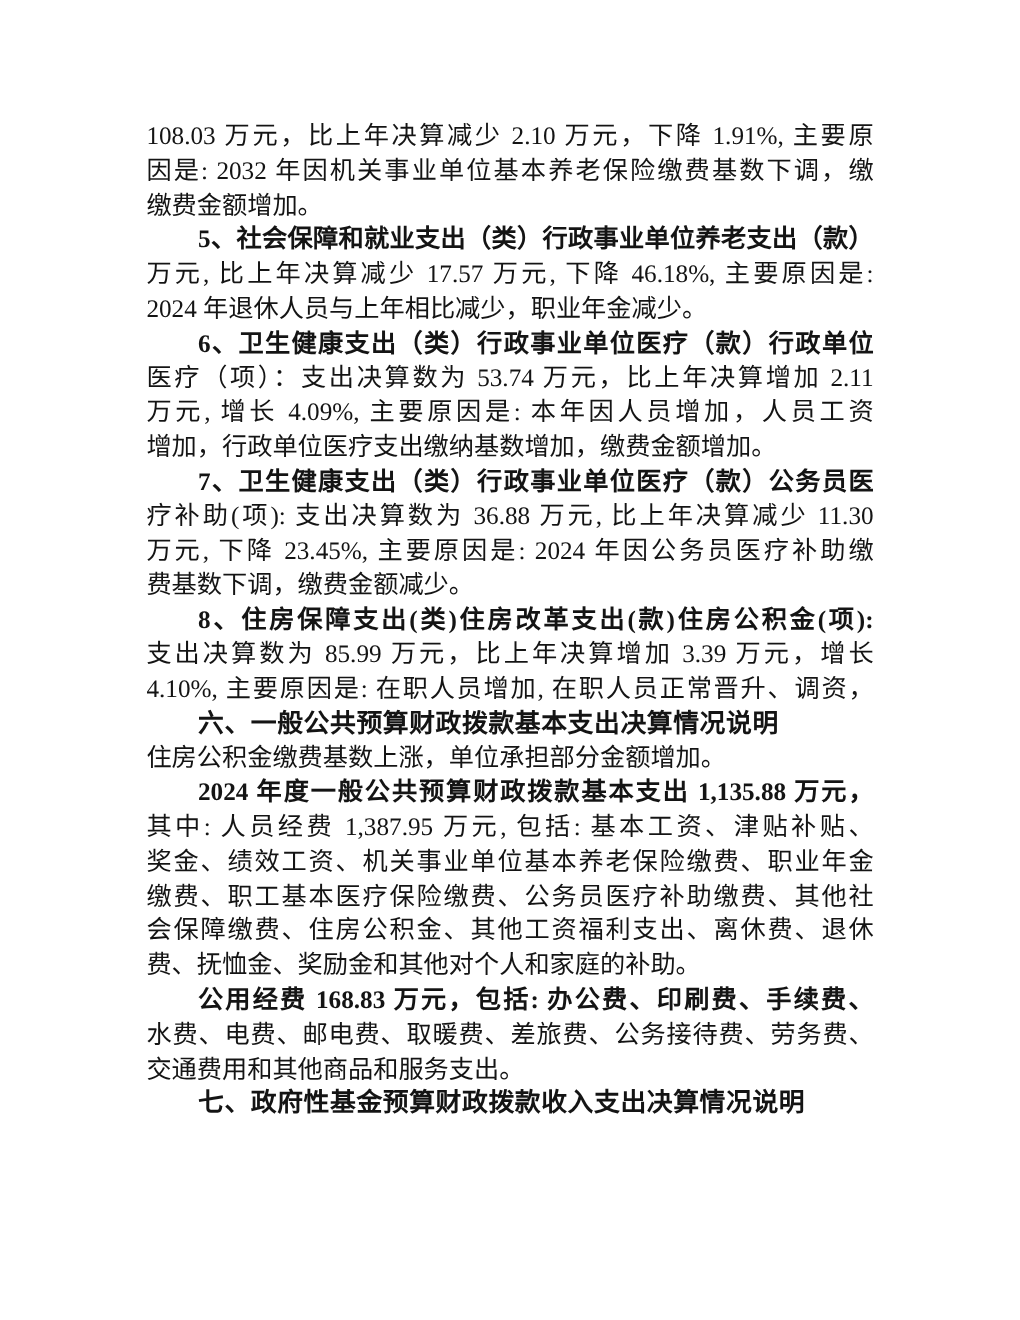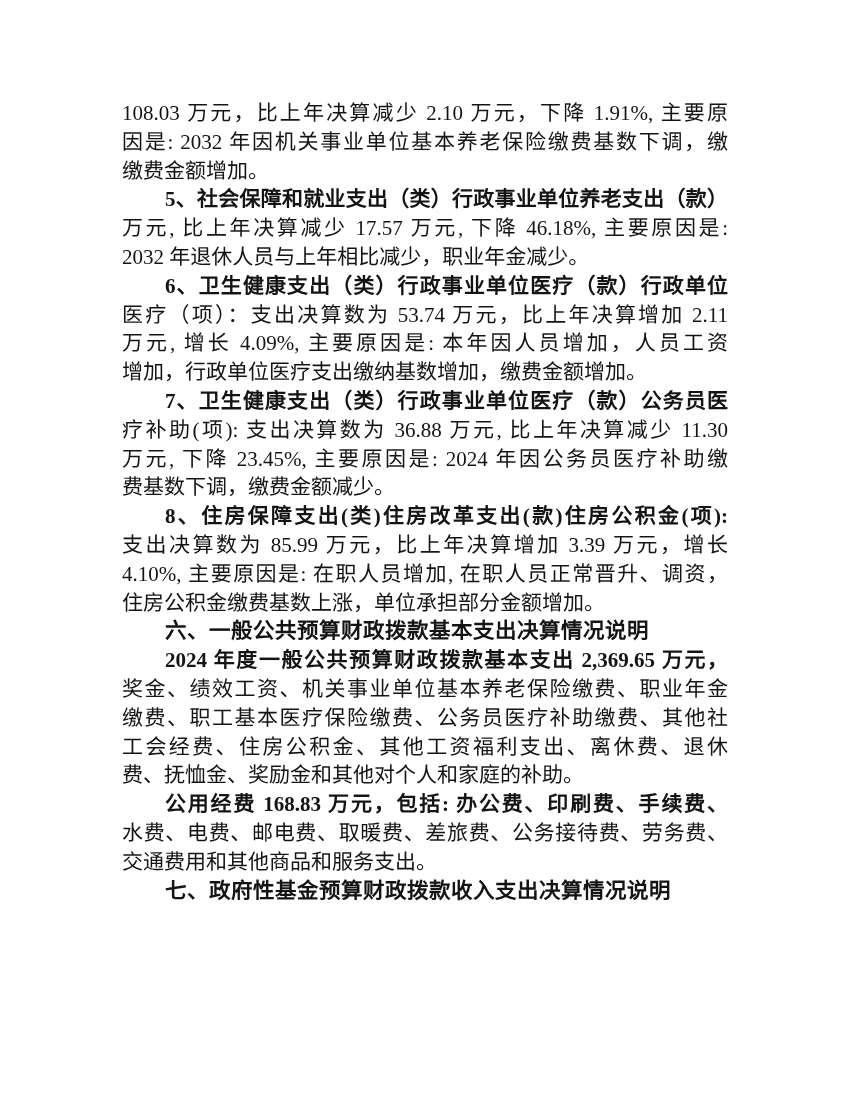--- a/index.html
+++ b/index.html
@@ -48,37 +48,38 @@
 </head>
 <body>
 
 <div class="page">
   <div class="text-block" id="textBlock">
       <div class="line">108.03 万元，比上年决算减少 2.10 万元，下降 1.91%, 主要原</div>
       <div class="line">因是: 2032 年因机关事业单位基本养老保险缴费基数下调，缴</div>
       <div class="line final">缴费金额增加。</div>
       <div class="line indent">5、社会保障和就业支出（类）行政事业单位养老支出（款）</div>
       <div class="line">万元, 比上年决算减少 17.57 万元, 下降 46.18%, 主要原因是:</div>
-      <div class="line final">2032 年退休人员与上年相比减少，职业年金减少。</div>
+      <div class="line final">2024 年退休人员与上年相比减少，职业年金减少。</div>
       <div class="line indent">6、卫生健康支出（类）行政事业单位医疗（款）行政单位</div>
       <div class="line">医疗（项）：支出决算数为 53.74 万元，比上年决算增加 2.11</div>
       <div class="line">万元, 增长 4.09%, 主要原因是: 本年因人员增加，人员工资</div>
       <div class="line final">增加，行政单位医疗支出缴纳基数增加，缴费金额增加。</div>
       <div class="line indent">7、卫生健康支出（类）行政事业单位医疗（款）公务员医</div>
       <div class="line">疗补助(项): 支出决算数为 36.88 万元, 比上年决算减少 11.30</div>
       <div class="line">万元, 下降 23.45%, 主要原因是: 2024 年因公务员医疗补助缴</div>
       <div class="line final">费基数下调，缴费金额减少。</div>
       <div class="line indent">8、住房保障支出(类)住房改革支出(款)住房公积金(项):</div>
       <div class="line">支出决算数为 85.99 万元，比上年决算增加 3.39 万元，增长</div>
       <div class="line">4.10%, 主要原因是: 在职人员增加, 在职人员正常晋升、调资，</div>
+      <div class="line heading indent">六、一般公共预算财政拨款基本支出决算情况说明</div>
       <div class="line final">住房公积金缴费基数上涨，单位承担部分金额增加。</div>
-      <div class="line heading indent">六、一般公共预算财政拨款基本支出决算情况说明</div>
-      <div class="line indent">2024 年度一般公共预算财政拨款基本支出 2,369.65 万元，</div>
+      <div class="line indent">2024 年度一般公共预算财政拨款基本支出 1,135.88 万元，</div>
+      <div class="line">其中: 人员经费 1,387.95 万元, 包括: 基本工资、津贴补贴、</div>
       <div class="line">奖金、绩效工资、机关事业单位基本养老保险缴费、职业年金</div>
       <div class="line">缴费、职工基本医疗保险缴费、公务员医疗补助缴费、其他社</div>
-      <div class="line">工会经费、住房公积金、其他工资福利支出、离休费、退休</div>
+      <div class="line">会保障缴费、住房公积金、其他工资福利支出、离休费、退休</div>
       <div class="line final">费、抚恤金、奖励金和其他对个人和家庭的补助。</div>
       <div class="line indent">公用经费 168.83 万元，包括: 办公费、印刷费、手续费、</div>
       <div class="line">水费、电费、邮电费、取暖费、差旅费、公务接待费、劳务费、</div>
       <div class="line final">交通费用和其他商品和服务支出。</div>
       <div class="line heading indent">七、政府性基金预算财政拨款收入支出决算情况说明</div>
     </div>
 </div>
 
 </body></html>

